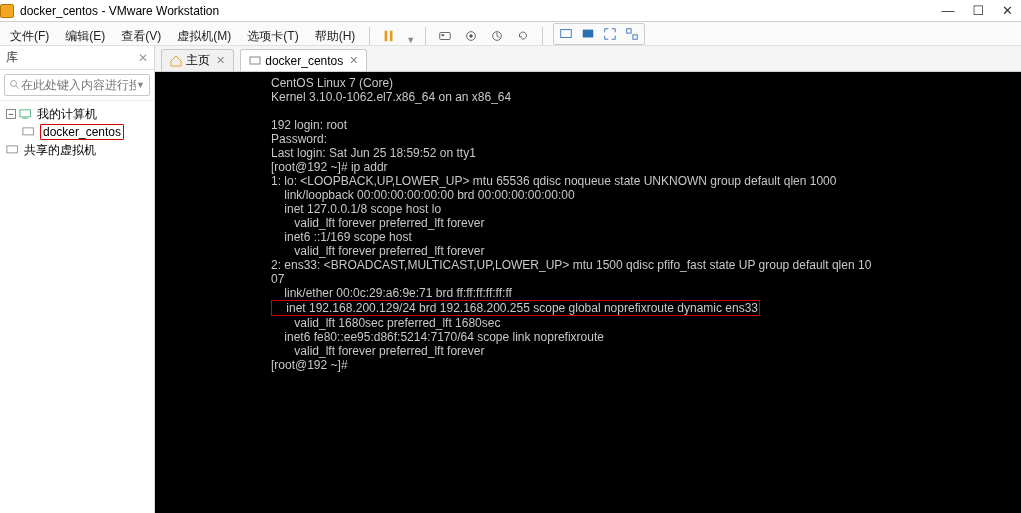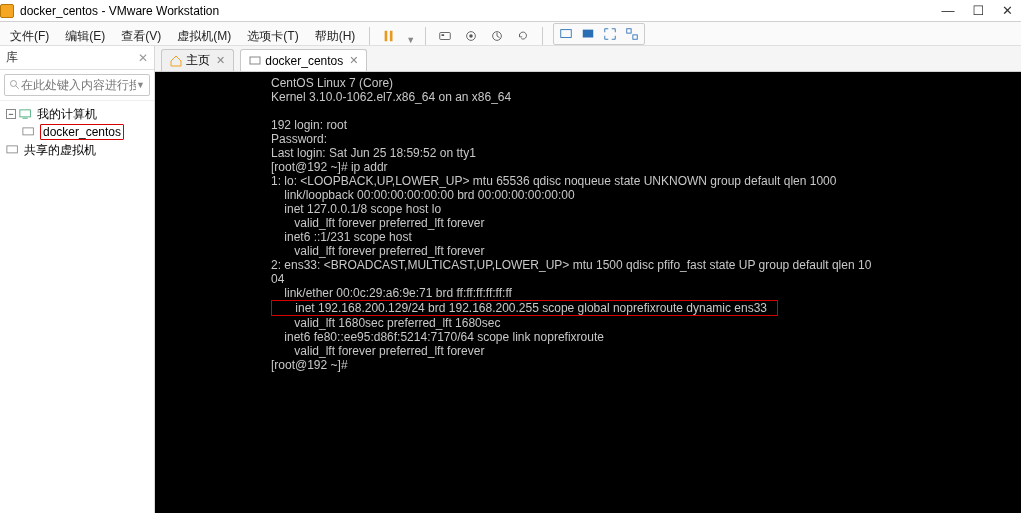--- a/index.html
+++ b/index.html
@@ -33,21 +33,21 @@
 .hl-red { border: 1px solid #d40000; padding: 0 2px; border-radius: 1px; }
 
 .content { flex: 1; display: flex; flex-direction: column; background: #ef4444; }
 .tabs { height: 26px; display: flex; align-items: flex-end; padding-left: 6px; gap: 6px; border-bottom: 1px solid #d0d0d0; background: #f5f5f5; }
 .tab { display: flex; align-items: center; height: 22px; padding: 0 8px; border: 1px solid #c8c8c8; border-bottom: none; border-radius: 3px 3px 0 0; background: #f0f0f0; font-size: 12px; }
 .tab.active { background: #fff; }
 .tab .tab-icon { width: 12px; height: 12px; margin-right: 4px; }
 .tab .tab-close { margin-left: 6px; color: #888; font-size: 11px; }
 
 .terminal { flex: 1; background: #000; color: #c8c8c8; font-family: Consolas, "Courier New", monospace; font-size: 12px; line-height: 14px; padding: 4px 6px; white-space: pre; overflow: hidden; }
-.terminal .hl { border: 1px solid #d40000; display: inline-block; padding: 0 10px; }
+.terminal .hl { border: 1px solid #d40000; display: inline-block; padding: 0 1px; }
 </style>
 </head>
 <body>
 
 <div class="title-bar">
   <span class="app-icon"></span>
   <span>docker_centos - VMware Workstation</span>
   <div class="win-controls">
     <span>—</span>
     <span>☐</span>
@@ -193,24 +193,24 @@
 <span>Kernel 3.10.0-1062.el7.x86_64 on an x86_64</span>
 <span></span>
 <span>192 login: root</span>
 <span>Password:</span>
 <span>Last login: Sat Jun 25 18:59:52 on tty1</span>
 <span>[root@192 ~]# ip addr</span>
 <span>1: lo: &lt;LOOPBACK,UP,LOWER_UP&gt; mtu 65536 qdisc noqueue state UNKNOWN group default qlen 1000</span>
 <span>    link/loopback 00:00:00:00:00:00 brd 00:00:00:00:00:00</span>
 <span>    inet 127.0.0.1/8 scope host lo</span>
 <span>       valid_lft forever preferred_lft forever</span>
-<span>    inet6 ::1/231 scope host</span>
+<span>    inet6 ::1/169 scope host</span>
 <span>       valid_lft forever preferred_lft forever</span>
 <span>2: ens33: &lt;BROADCAST,MULTICAST,UP,LOWER_UP&gt; mtu 1500 qdisc pfifo_fast state UP group default qlen 10</span>
-<span>04</span>
+<span>07</span>
 <span>    link/ether 00:0c:29:a6:9e:71 brd ff:ff:ff:ff:ff:ff</span>
 <span class="hl">    inet 192.168.200.129/24 brd 192.168.200.255 scope global noprefixroute dynamic ens33</span>
 <span>       valid_lft 1680sec preferred_lft 1680sec</span>
 <span>    inet6 fe80::ee95:d86f:5214:7170/64 scope link noprefixroute</span>
 <span>       valid_lft forever preferred_lft forever</span>
 <span>[root@192 ~]#</span></div></div>
   </div>
 </div>
 
 </body></html>

